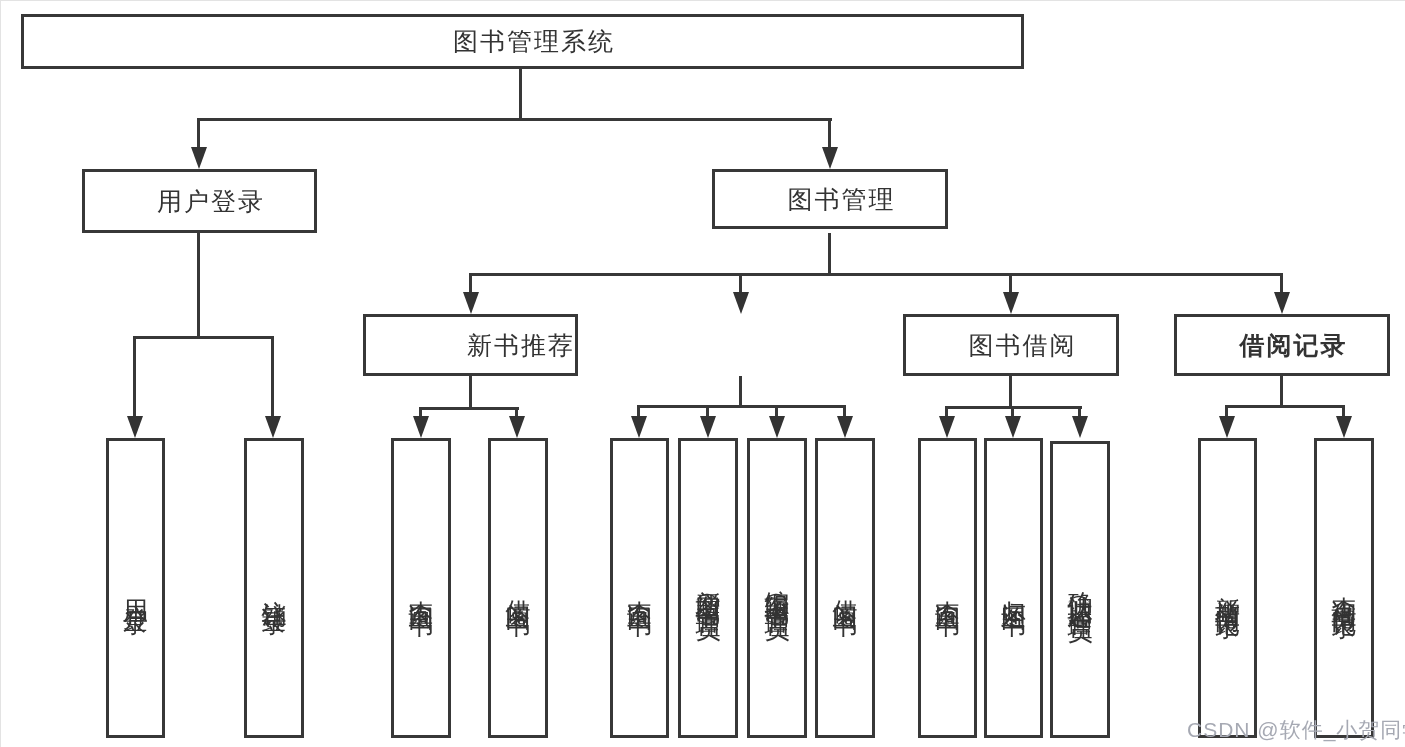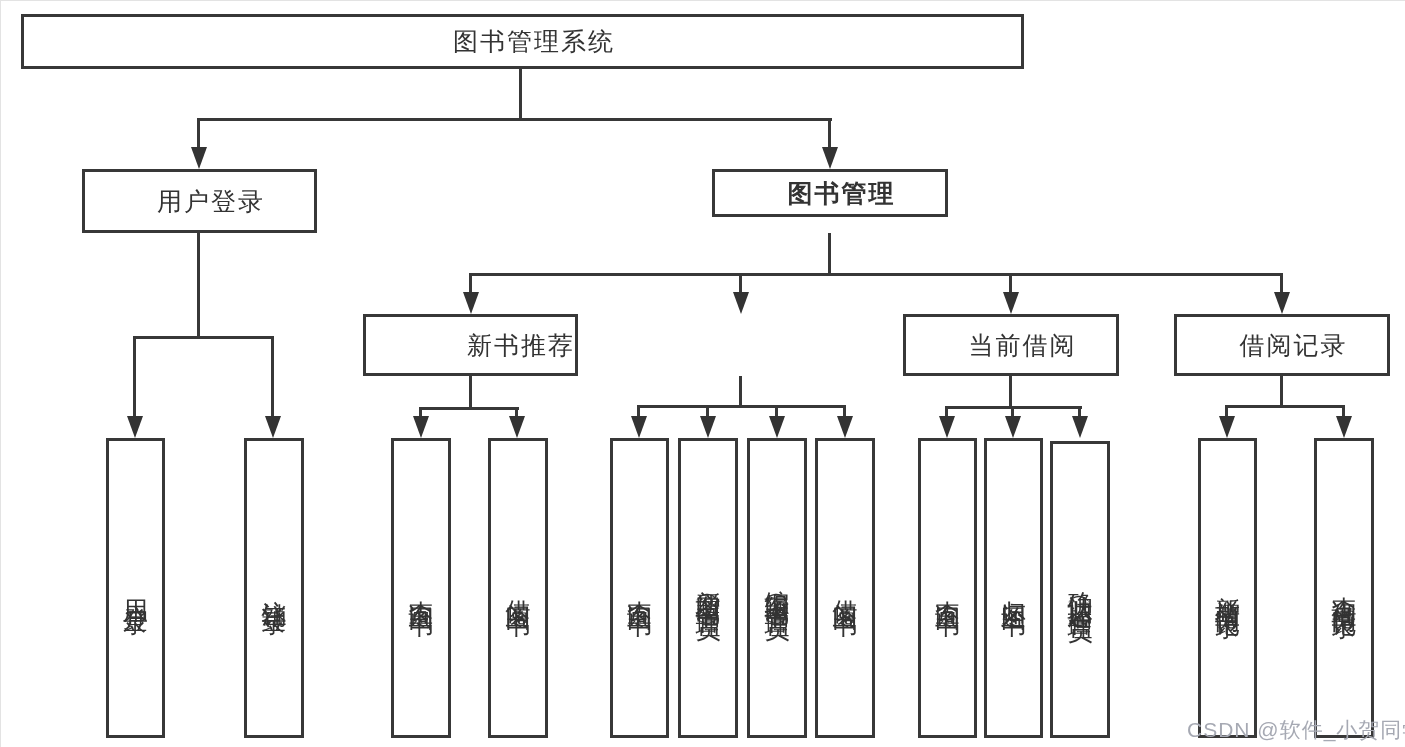--- a/index.html
+++ b/index.html
@@ -94,21 +94,21 @@
   <div class="vline" style="left:518px; top:68px; height:50px;"></div>
   <div class="hline" style="left:196px; top:117px; width:635px;"></div>
   <div class="vline" style="left:196px; top:118px; height:32px;"></div>
   <div class="arrow" style="left:190px; top:146px;"></div>
   <div class="vline" style="left:827px; top:118px; height:32px;"></div>
   <div class="arrow" style="left:821px; top:146px;"></div>
 
   <div class="box" style="left:81px; top:168px; width:235px; height:64px;">
     <span>用户登录</span>
   </div>
-  <div class="box" style="left:711px; top:168px; width:236px; height:48px;font-weight:bold;">
+  <div class="box" style="left:711px; top:168px; width:236px; height:60px;">
     <span>图书管理</span>
   </div>
 
   <div class="vline" style="left:196px; top:232px; height:104px;"></div>
   <div class="hline" style="left:132px; top:335px; width:141px;"></div>
   <div class="vline" style="left:132px; top:336px; height:83px;"></div>
   <div class="arrow" style="left:126px; top:415px;"></div>
   <div class="vline" style="left:270px; top:336px; height:83px;"></div>
   <div class="arrow" style="left:264px; top:415px;"></div>
 
@@ -120,23 +120,23 @@
   <div class="arrow" style="left:732px; top:291px;"></div>
   <div class="vline" style="left:1008px; top:273px; height:22px;"></div>
   <div class="arrow" style="left:1002px; top:291px;"></div>
   <div class="vline" style="left:1279px; top:273px; height:22px;"></div>
   <div class="arrow" style="left:1273px; top:291px;"></div>
 
   <div class="box" style="left:362px; top:313px; width:215px; height:62px;justify-content:flex-end;">
     <span>新书推荐</span>
   </div>
   <div class="box" style="left:902px; top:313px; width:216px; height:62px;">
-    <span>当前借阅</span>
-  </div>
-  <div class="box" style="left:1173px; top:313px; width:216px; height:62px;">
+    <span>图书借阅</span>
+  </div>
+  <div class="box" style="left:1173px; top:313px; width:216px; height:62px;font-weight:bold;">
     <span>借阅记录</span>
   </div>
 
   <div class="vline" style="left:468px; top:375px; height:33px;"></div>
   <div class="hline" style="left:418px; top:406px; width:100px;"></div>
   <div class="vline" style="left:418px; top:407px; height:12px;"></div>
   <div class="arrow" style="left:412px; top:415px;"></div>
   <div class="vline" style="left:514px; top:407px; height:12px;"></div>
   <div class="arrow" style="left:508px; top:415px;"></div>
 

